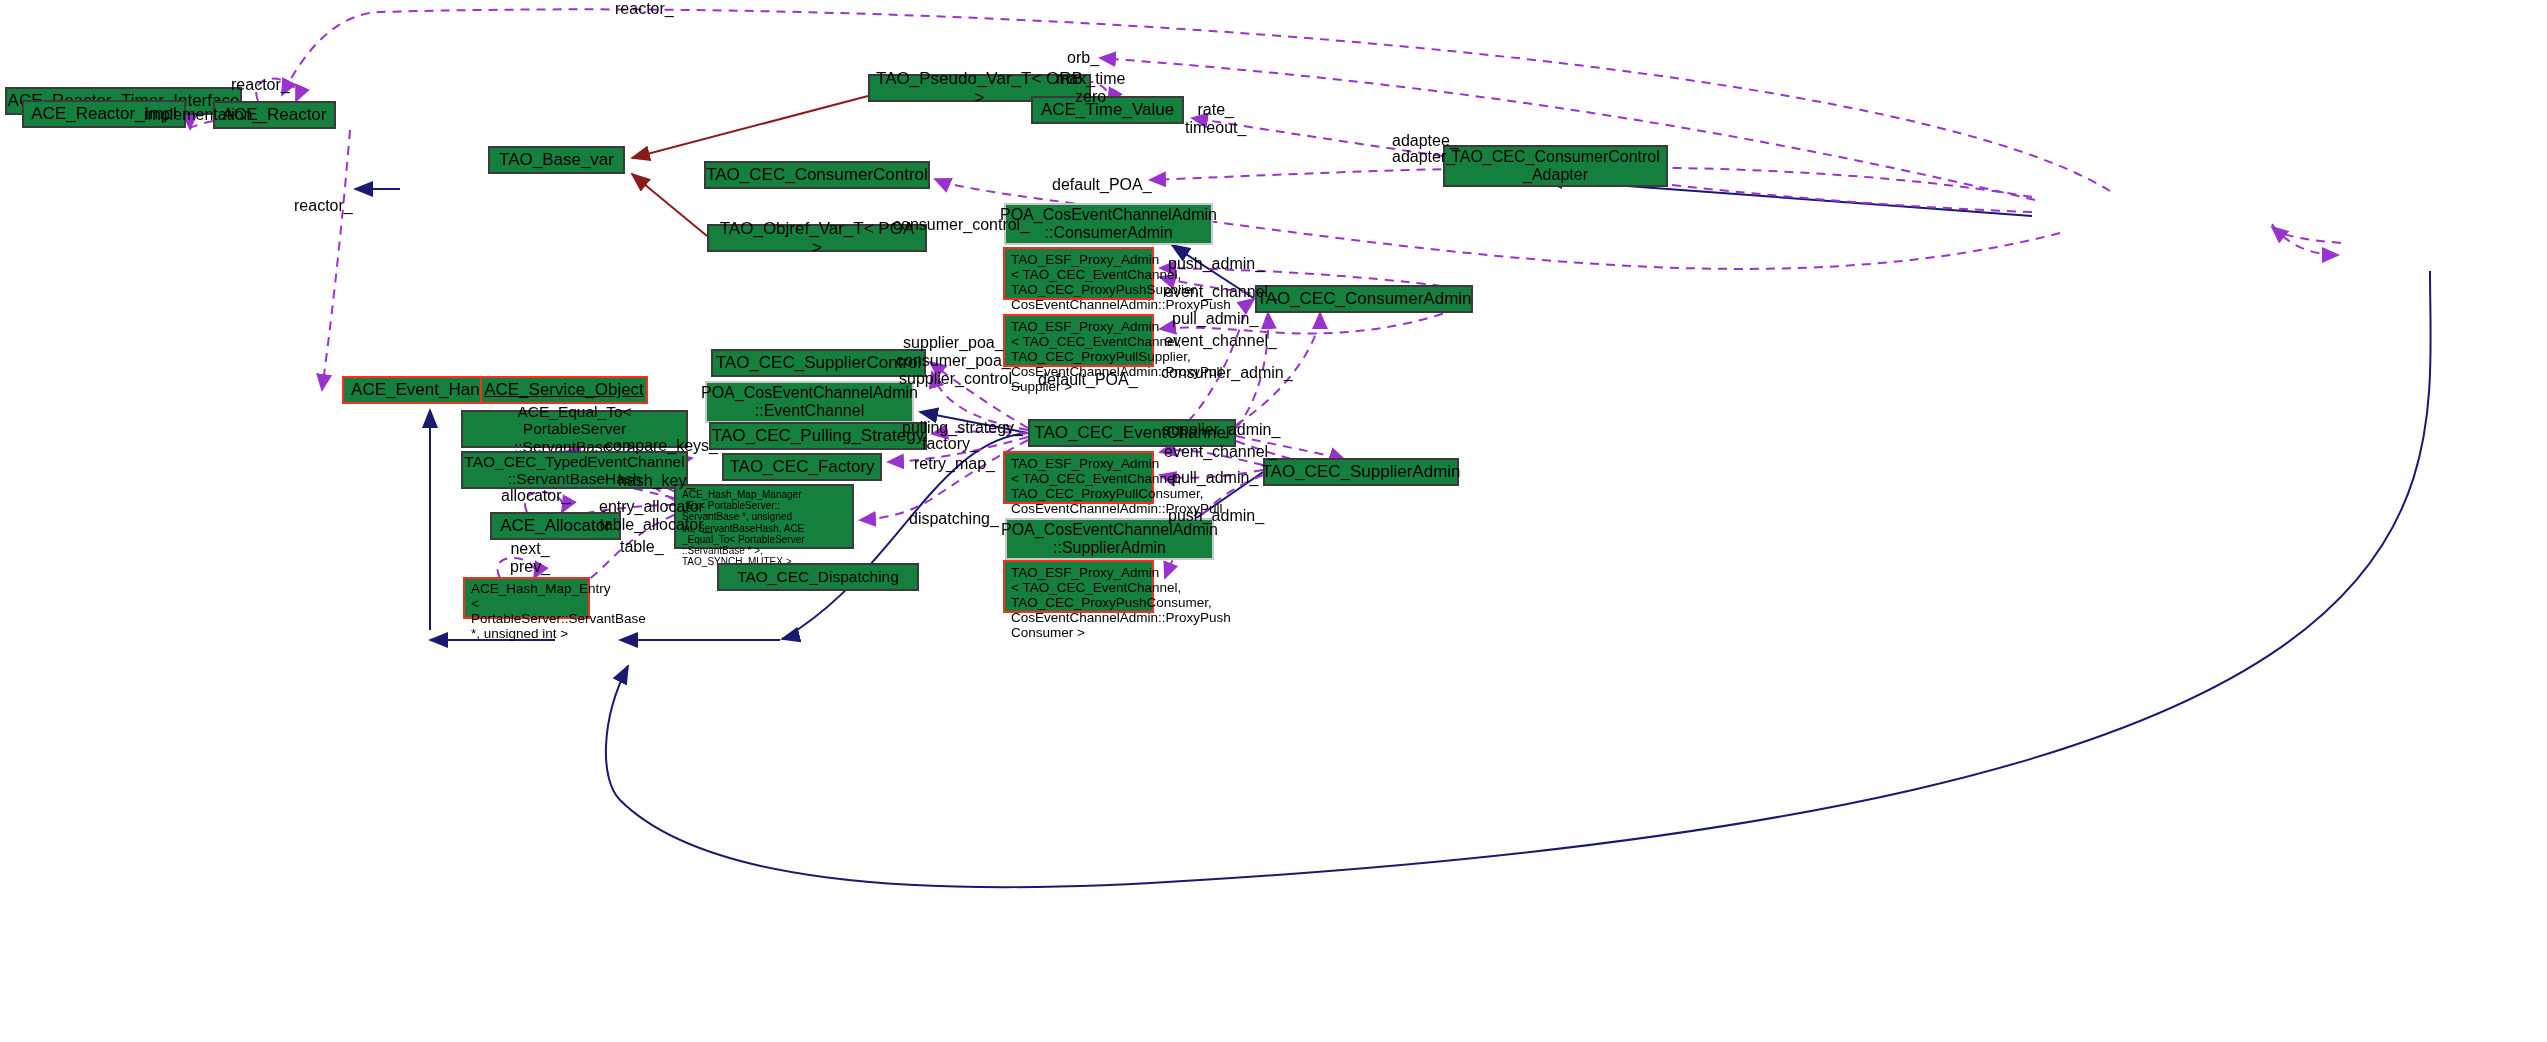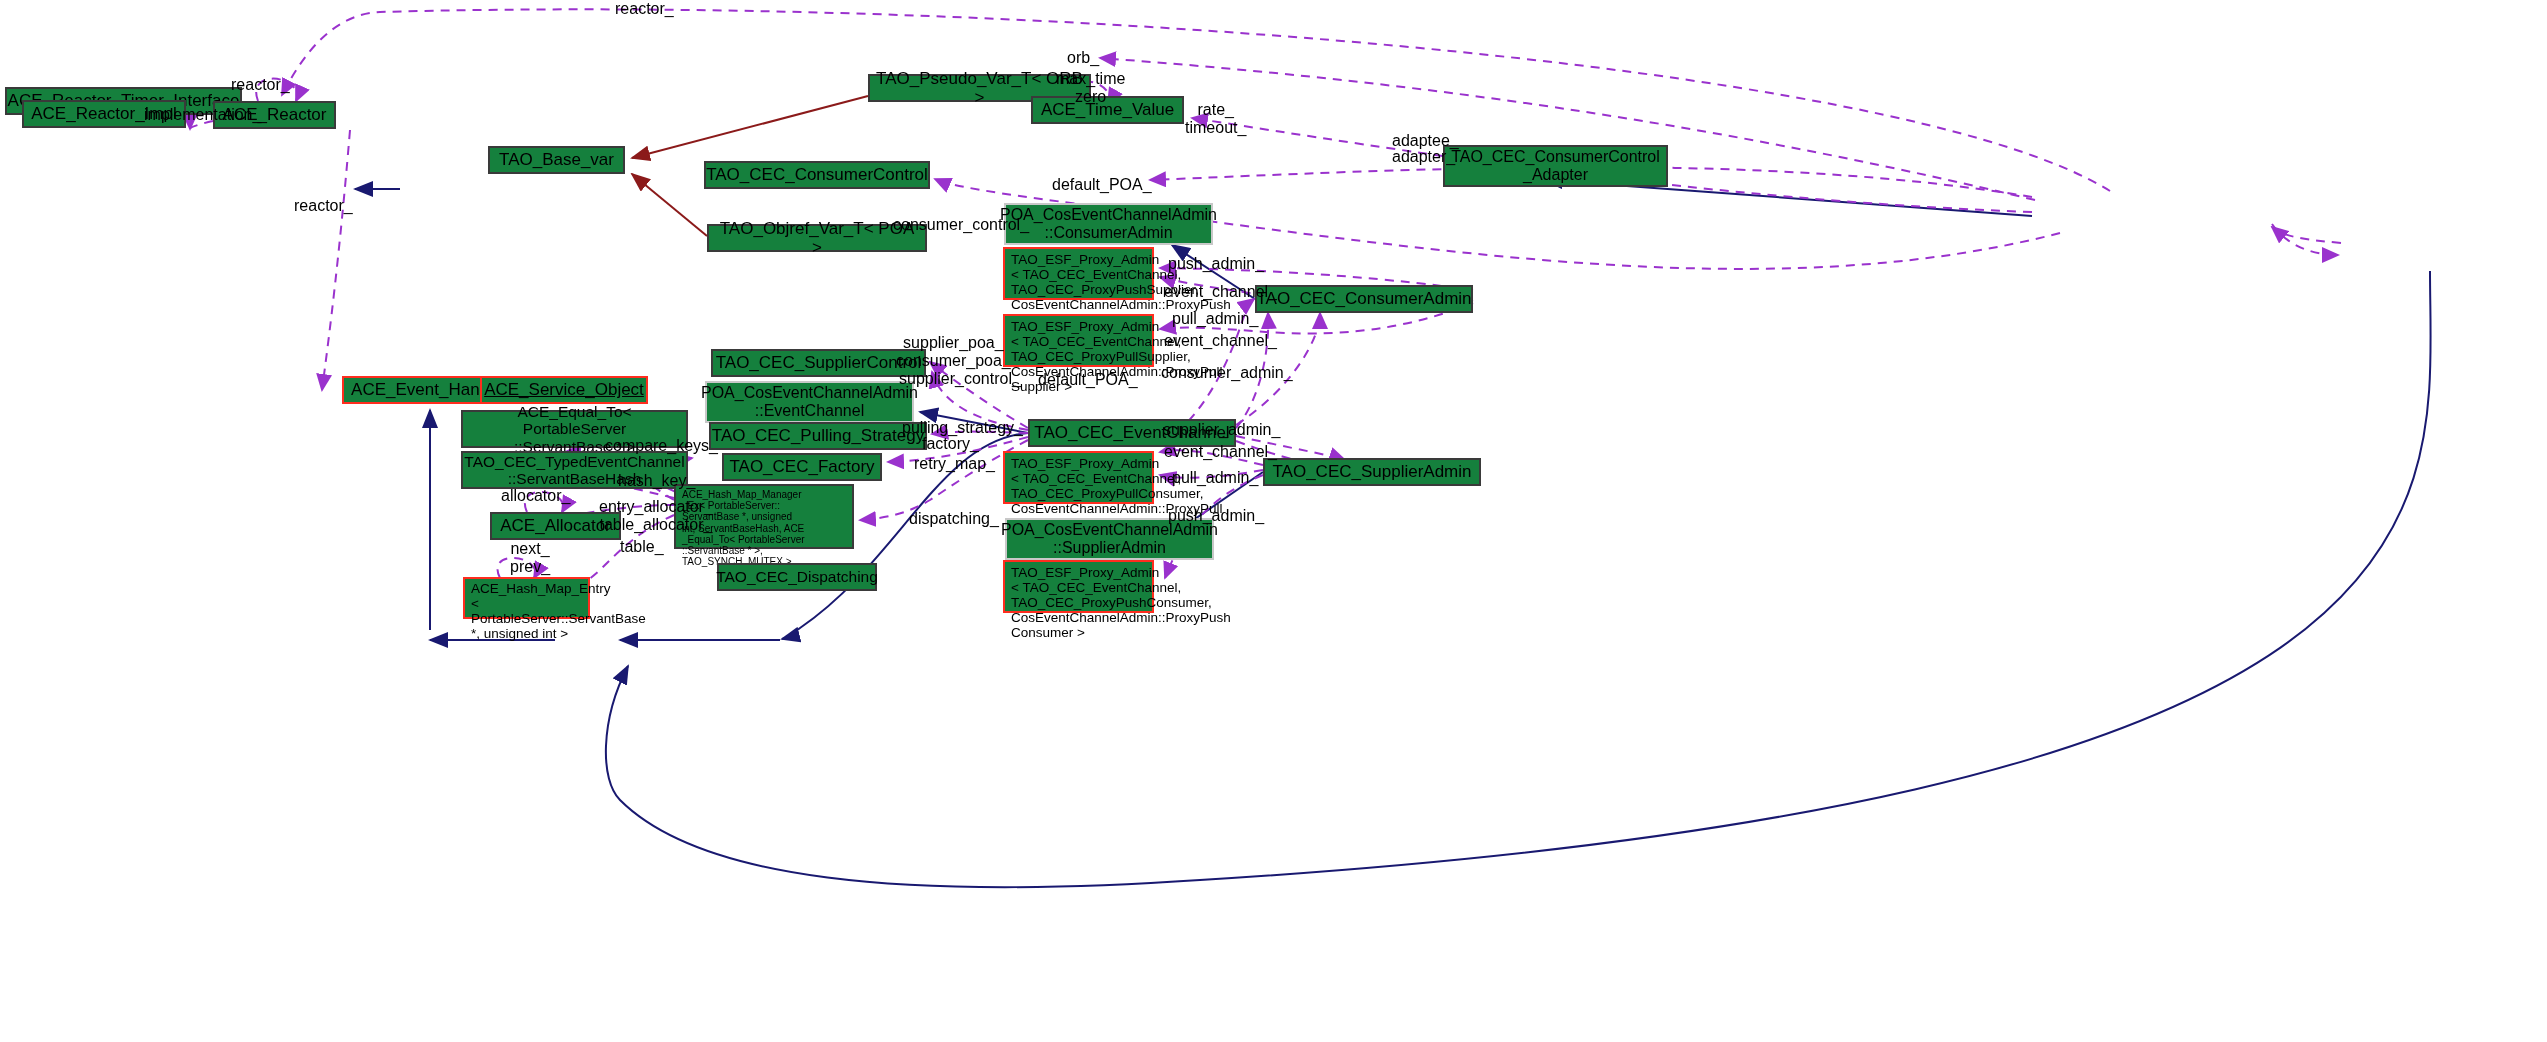--- a/index.html
+++ b/index.html
@@ -182,34 +182,34 @@
   <div class="node" style="left:461px; top:451px; width:227px; height:38px; font-size:15.5px;">TAO_CEC_TypedEventChannel
 ::ServantBaseHash</div>
   <div class="node" style="left:709px; top:422px; width:218px; height:28px;">TAO_CEC_Pulling_Strategy</div>
   <div class="node" style="left:1028px; top:419px; width:208px; height:28px;">TAO_CEC_EventChannel</div>
   <div class="node" style="left:722px; top:453px; width:160px; height:28px;">TAO_CEC_Factory</div>
   <div class="node red left-align" style="left:1003px; top:451px; width:151px; height:53px; font-size:13.5px; align-items:flex-start; justify-content:flex-start; padding-top:3px;">TAO_ESF_Proxy_Admin
 &lt; TAO_CEC_EventChannel,
  TAO_CEC_ProxyPullConsumer,
  CosEventChannelAdmin::ProxyPull
 Consumer &gt;</div>
-  <div class="node" style="left:1263px; top:458px; width:218px; height:28px;">TAO_CEC_SupplierAdmin</div>
+  <div class="node" style="left:1263px; top:458px; width:196px; height:28px;">TAO_CEC_SupplierAdmin</div>
   <div class="node" style="left:490px; top:512px; width:131px; height:28px;">ACE_Allocator</div>
   <div class="node left-align" style="left:674px; top:484px; width:180px; height:65px; font-size:10px; align-items:flex-start; justify-content:flex-start; padding-top:3px;">ACE_Hash_Map_Manager
  _Ex&lt; PortableServer::
 ServantBase *, unsigned
  int, ServantBaseHash, ACE
 _Equal_To&lt; PortableServer
 ::ServantBase * &gt;, TAO_SYNCH_MUTEX &gt;</div>
   <div class="node grey-border" style="left:1005px; top:518px; width:209px; height:42px; font-size:16px;">POA_CosEventChannelAdmin
 ::SupplierAdmin</div>
   <div class="node red left-align" style="left:463px; top:577px; width:127px; height:42px; font-size:13.5px; align-items:flex-start; justify-content:flex-start; padding-top:2px;">ACE_Hash_Map_Entry
 &lt; PortableServer::ServantBase
  *, unsigned int &gt;</div>
-  <div class="node" style="left:717px; top:563px; width:160px; height:28px; font-size:15.5px;">TAO_CEC_Dispatching</div>
+  <div class="node" style="left:717px; top:563px; width:202px; height:28px; font-size:15.5px;">TAO_CEC_Dispatching</div>
   <div class="node red left-align" style="left:1003px; top:560px; width:151px; height:53px; font-size:13.5px; align-items:flex-start; justify-content:flex-start; padding-top:3px;">TAO_ESF_Proxy_Admin
 &lt; TAO_CEC_EventChannel,
  TAO_CEC_ProxyPushConsumer,
  CosEventChannelAdmin::ProxyPush
 Consumer &gt;</div>
 
   <div class="edge-label" style="left:615px; top:0px;">reactor_</div>
   <div class="edge-label" style="left:231px; top:76px;">reactor_</div>
   <div class="edge-label" style="left:144px; top:106px;">implementation_</div>
   <div class="edge-label" style="left:294px; top:197px;">reactor_</div>

